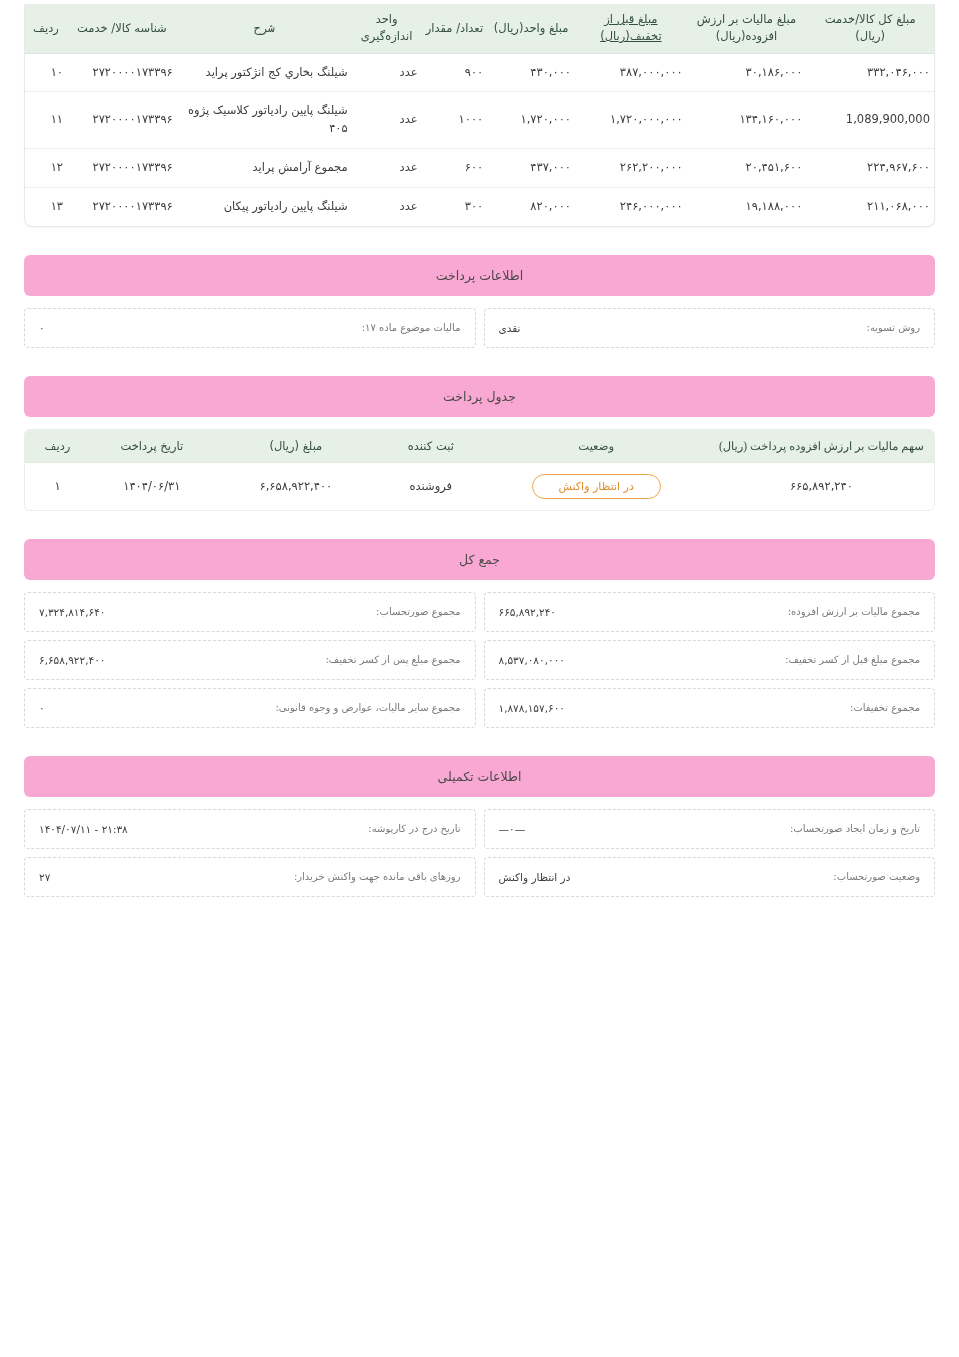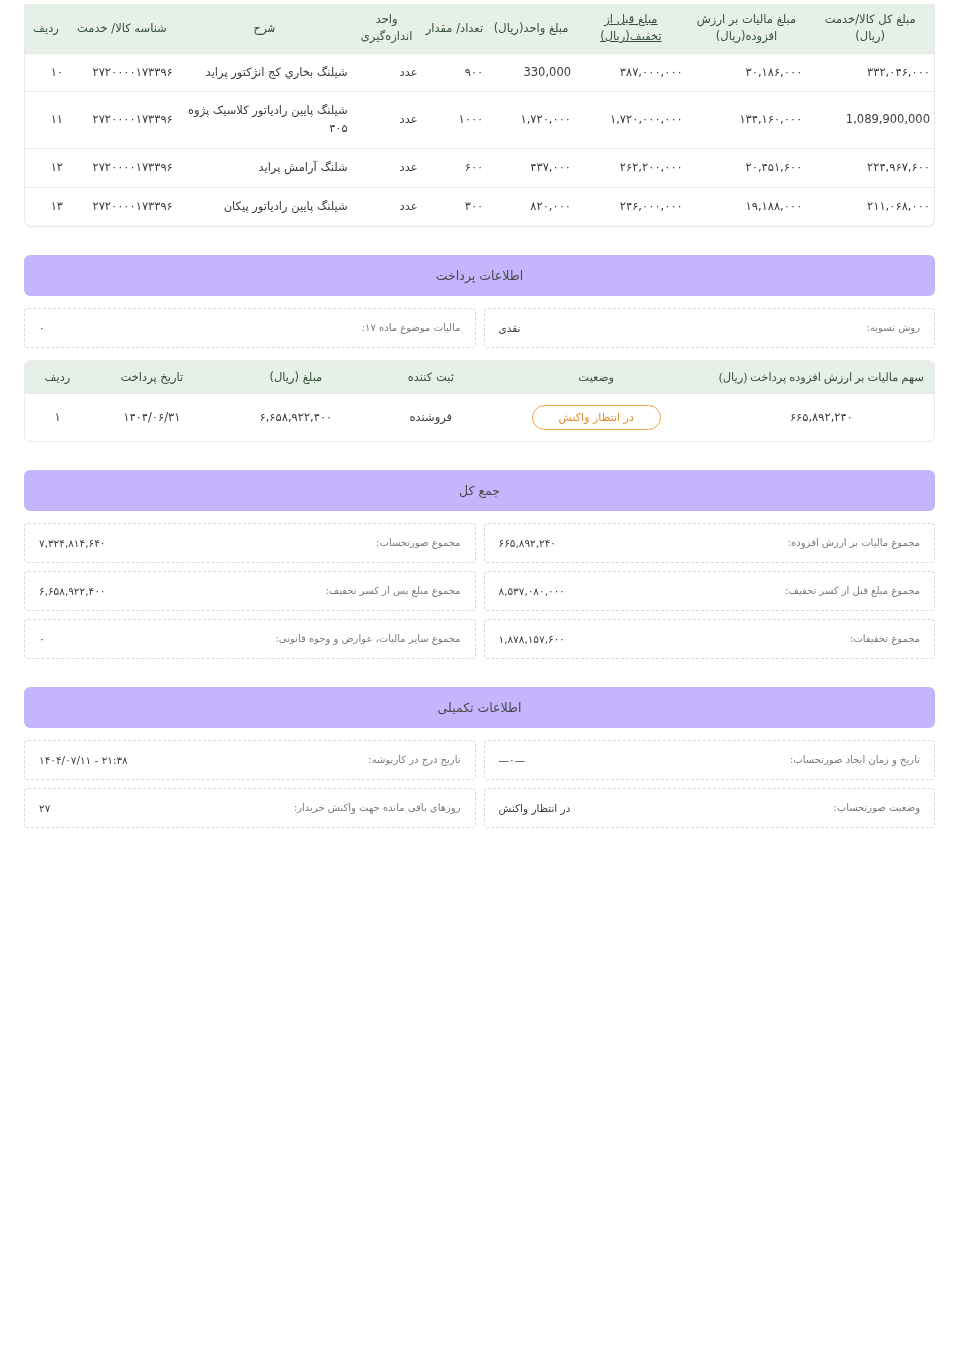--- a/index.html
+++ b/index.html
@@ -65,21 +65,21 @@
   .col-price { width: 80px; }
   .col-before { width: 104px; text-decoration: underline; }
   .col-vat { width: 112px; }
   .col-total { width: 120px; }
 
   
   .section {
     margin: 0 24px;
   }
   .section-header {
-    background: #c4b5fd;
+    background: #f9a8d4;
     color: #4a4a4a;
     text-align: center;
     font-size: 12.5px;
     padding: 13px 0;
     border-radius: 6px;
     margin-top: 28px;
   }
   .kv-grid {
     display: flex;
     flex-wrap: wrap;
@@ -192,21 +192,21 @@
           <th class="col-desc">شرح</th>
           <th class="col-id">شناسه کالا/ خدمت</th>
           <th class="col-radif">ردیف</th>
         </tr>
       </thead>
       <tbody>
         <tr>
           <td>۳۳۲,۰۴۶,۰۰۰</td>
           <td>۳۰,۱۸۶,۰۰۰</td>
           <td>۳۸۷,۰۰۰,۰۰۰</td>
-          <td>330,000</td>
+          <td>۴۳۰,۰۰۰</td>
           <td>۹۰۰</td>
           <td>عدد</td>
           <td>شیلنگ بخاري کج انژکتور پراید</td>
           <td>۲۷۲۰۰۰۰۱۷۳۳۹۶</td>
           <td>۱۰</td>
         </tr>
         <tr>
           <td>1,089,900,000</td>
           <td>۱۳۴,۱۶۰,۰۰۰</td>
           <td>۱,۷۲۰,۰۰۰,۰۰۰</td>
@@ -217,21 +217,21 @@
           <td>۲۷۲۰۰۰۰۱۷۳۳۹۶</td>
           <td>۱۱</td>
         </tr>
         <tr>
           <td>۲۲۴,۹۶۷,۶۰۰</td>
           <td>۲۰,۴۵۱,۶۰۰</td>
           <td>۲۶۲,۲۰۰,۰۰۰</td>
           <td>۴۳۷,۰۰۰</td>
           <td>۶۰۰</td>
           <td>عدد</td>
-          <td>شلنگ آرامش پراید</td>
+          <td>مجموع آرامش پراید</td>
           <td>۲۷۲۰۰۰۰۱۷۳۳۹۶</td>
           <td>۱۲</td>
         </tr>
         <tr>
           <td>۲۱۱,۰۶۸,۰۰۰</td>
           <td>۱۹,۱۸۸,۰۰۰</td>
           <td>۲۴۶,۰۰۰,۰۰۰</td>
           <td>۸۲۰,۰۰۰</td>
           <td>۳۰۰</td>
           <td>عدد</td>
@@ -251,20 +251,21 @@
         <span class="kv-value">نقدی</span>
       </div>
       <div class="kv-cell">
         <span class="kv-label">مالیات موضوع ماده ۱۷:</span>
         <span class="kv-value">۰</span>
       </div>
     </div>
   </div>
 
   <div class="section">
+    <div class="section-header">جدول پرداخت</div>
     <div class="pay-wrap">
       <table class="pay">
         <thead>
           <tr>
             <th class="pc-status">سهم مالیات بر ارزش افزوده پرداخت (ریال)</th>
             <th class="pc-status">وضعیت</th>
             <th class="pc-register">ثبت کننده</th>
             <th class="pc-amount">مبلغ (ریال)</th>
             <th class="pc-date">تاریخ پرداخت</th>
             <th class="pc-radif">ردیف</th>

